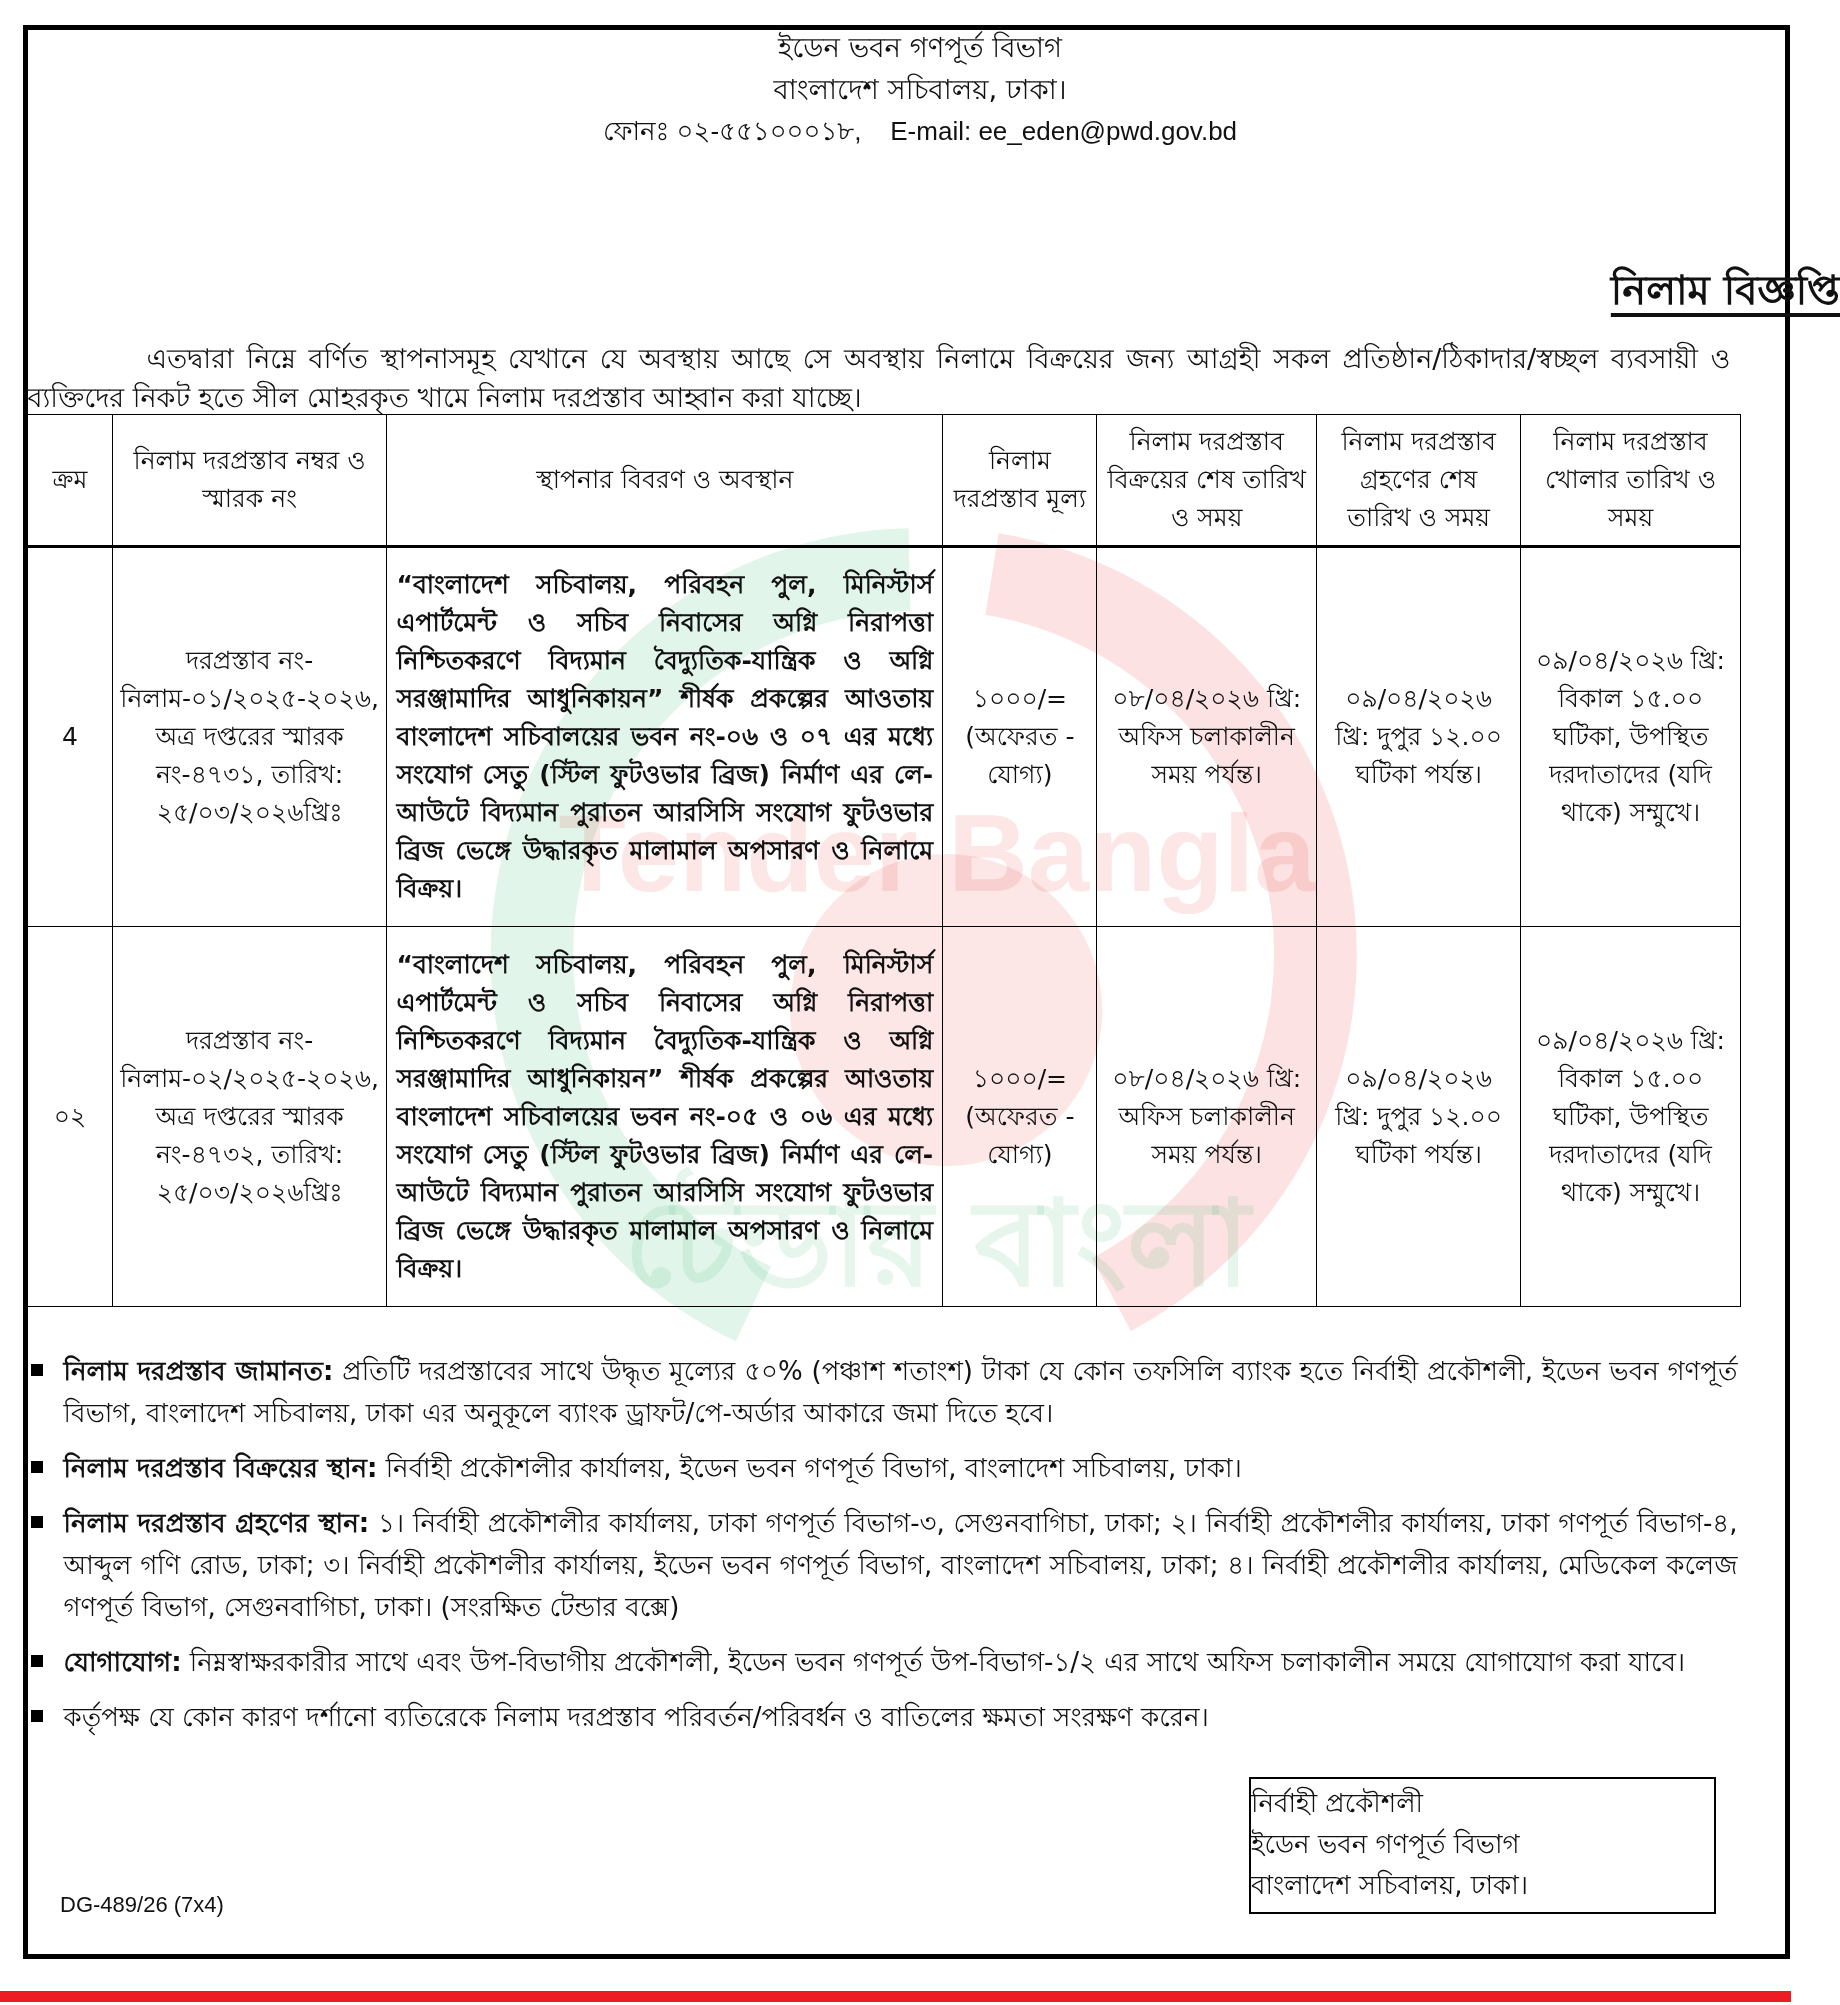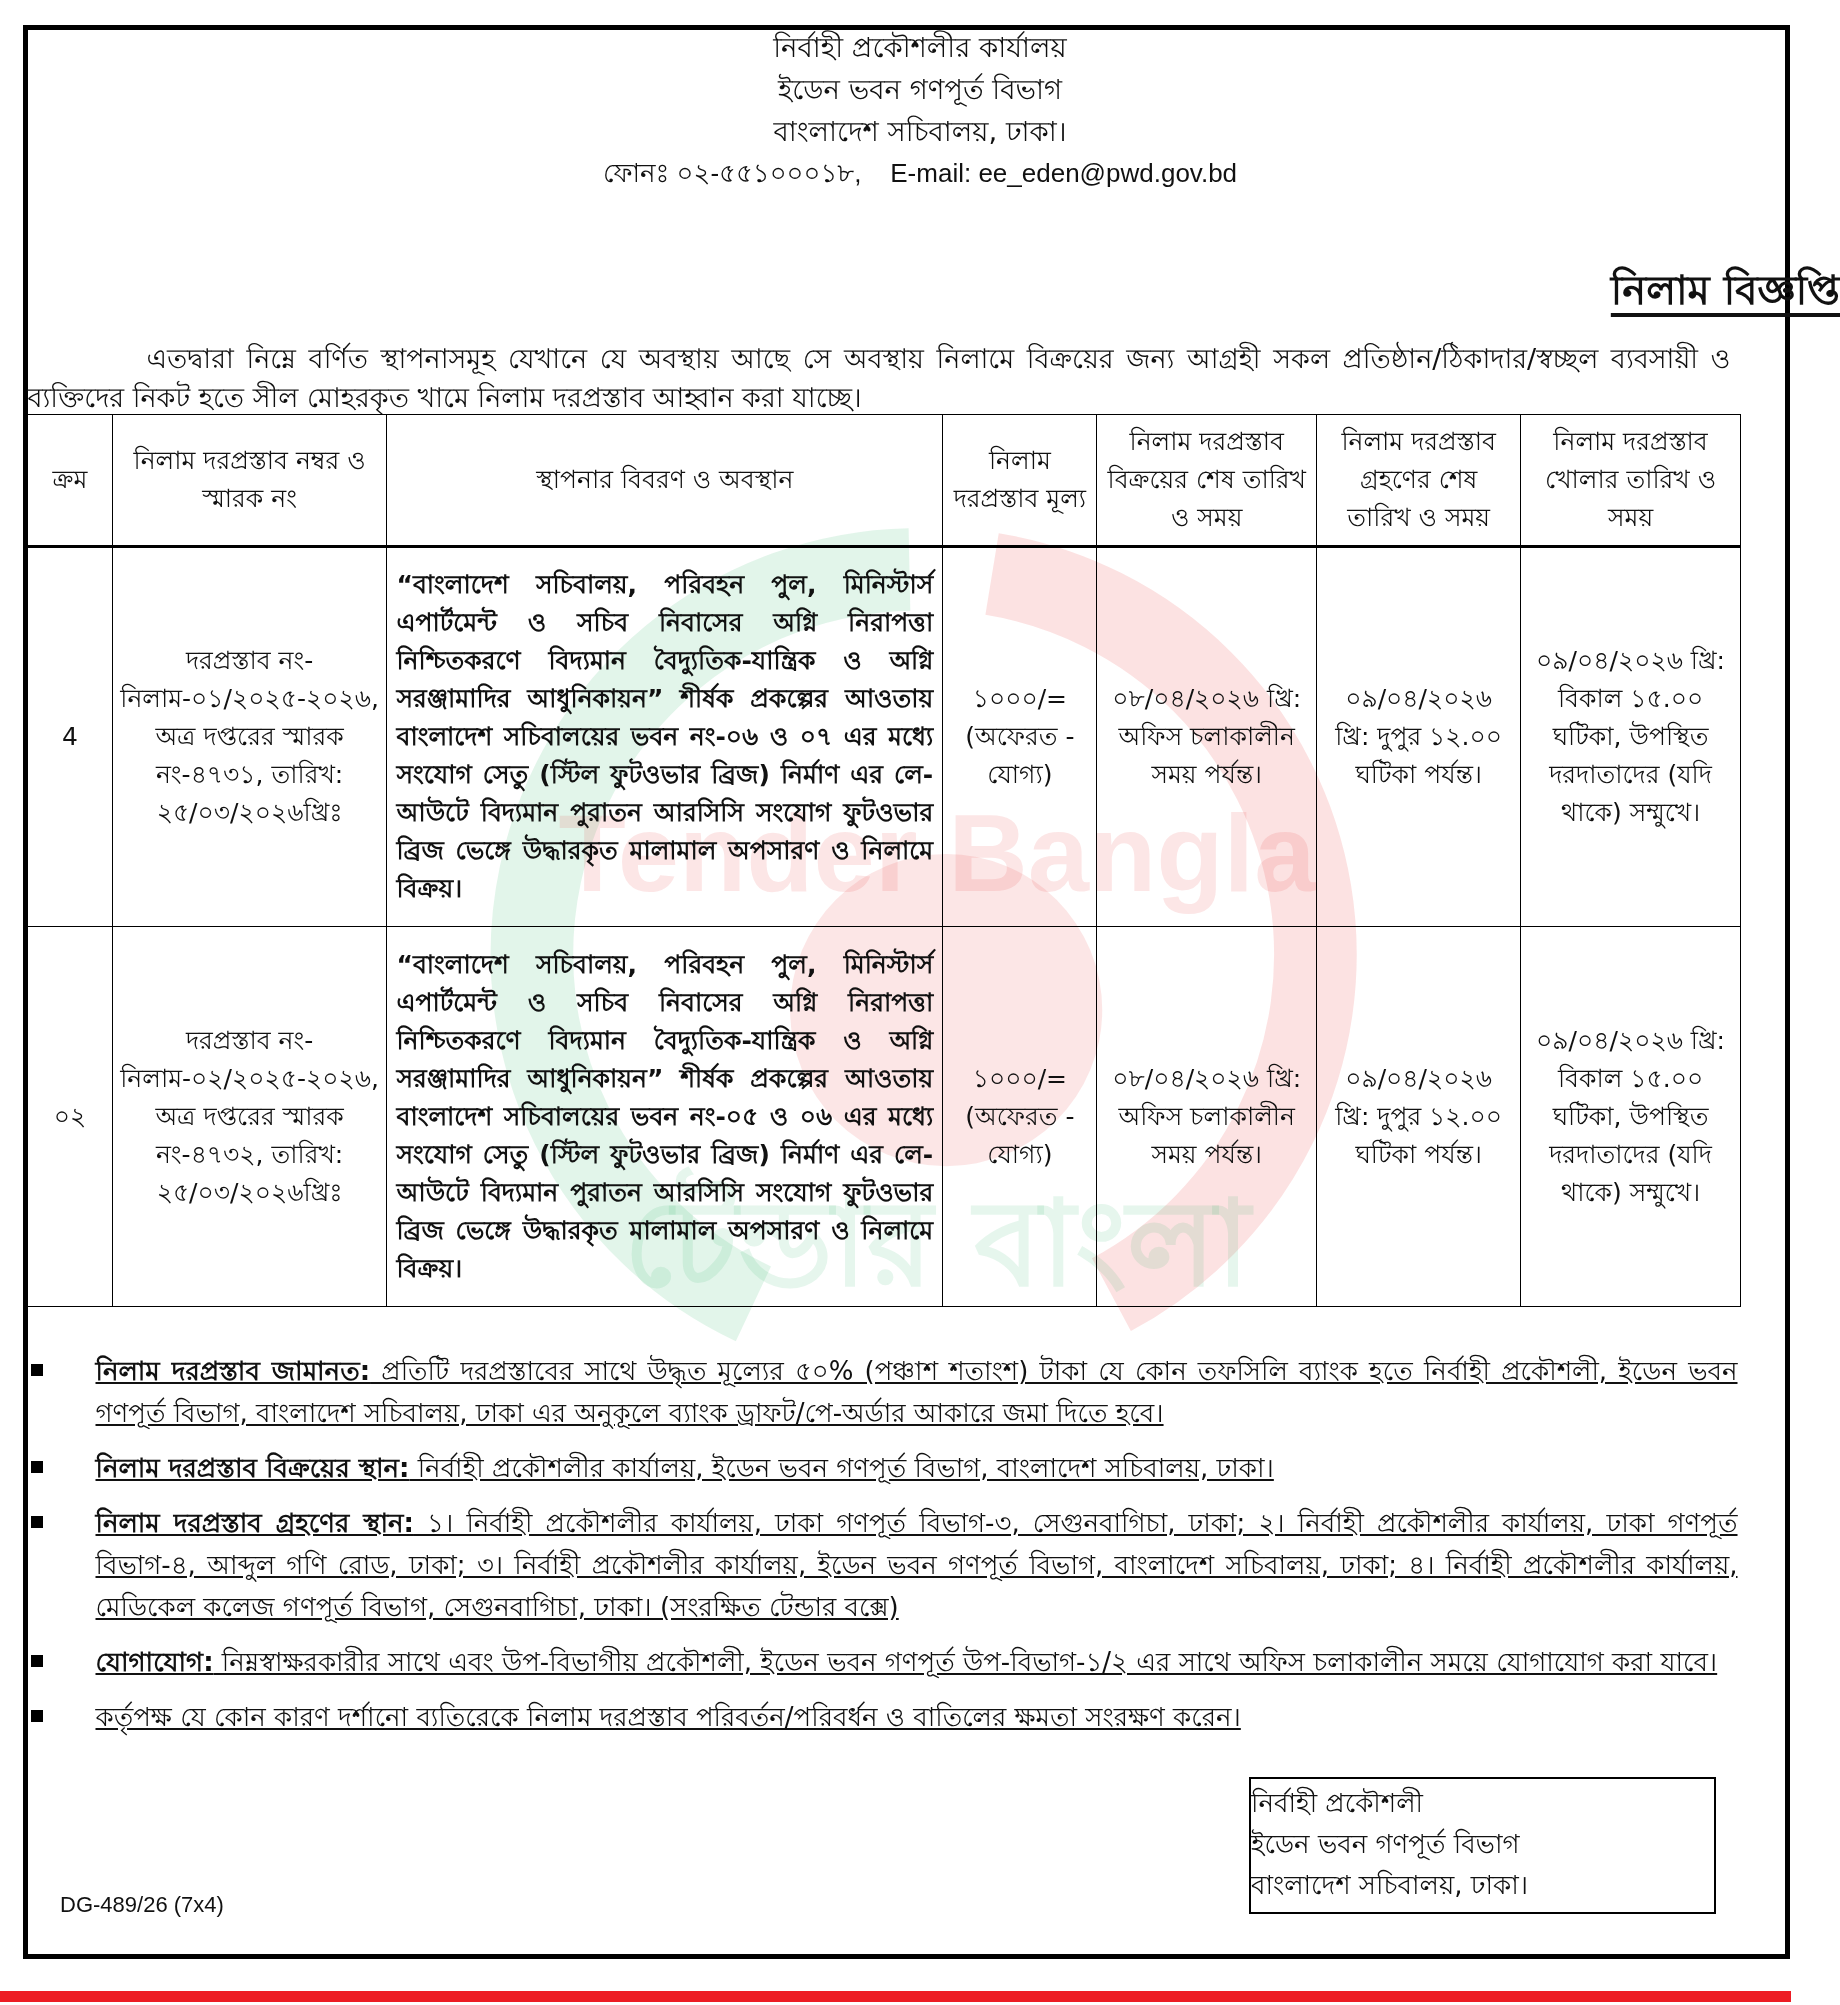--- a/index.html
+++ b/index.html
@@ -20,21 +20,21 @@
            text-align:justify; text-indent:119px; }
   table.main { position:absolute; left:27px; top:414px; width:1714px; border-collapse:collapse;
                font-size:25px; line-height:38px; }
   table.main th, table.main td { border:1.8px solid #000; vertical-align:middle; text-align:center; padding:3.7px 7.3px; }
   table.main th { font-weight:normal; height:123px; }
   table.main thead tr { border-bottom:3.7px solid #000; }
   table.main td.desc { text-align:justify; text-align-last:left; padding:3.7px 9.2px;font-weight:bold; }
   table.main tbody tr { height:380px; }
   .bullets { position:absolute; left:27.5px; width:1710px; top:1350px; list-style:none; margin:0; padding:0;
              font-size:26px; line-height:42px; }
-  .bullets li { position:relative; padding-left:68px; margin-bottom:13px; text-align:justify;text-decoration:underline; }
+  .bullets li { position:relative; padding-left:36px; margin-bottom:13px; text-align:justify; }
   .bullets li .sq { position:absolute; left:3.7px; top:13.8px; width:12px; height:12px; background:#000; }
   .bullets li b { font-weight:bold; }
   .sig { position:absolute; left:1249px; top:1777px; width:463px; height:129px; border:2.8px solid #000;
          text-align:left; font-size:26px; line-height:41px; padding-top:3.7px; }
   .dg { position:absolute; left:60px; top:1892px; font-size:22px; font-family:"Liberation Sans", sans-serif; }
   .redbar { position:absolute; left:0; top:1991px; width:1791px; height:11px; }
 </style>
 </head>
 <body>
 
@@ -44,21 +44,20 @@
   <svg viewBox="0 0 1000 1000">
     <path d="M 470 80 A 420 420 0 0 0 300 880" fill="none" stroke="#2fb86a" stroke-opacity="0.14" stroke-width="90"></path>
     <path d="M 560 85 A 420 420 0 0 1 690 870" fill="none" stroke="#e8332f" stroke-opacity="0.14" stroke-width="90"></path>
     <circle cx="510" cy="560" r="170" fill="#e8332f" fill-opacity="0.12"></circle>
     <text x="500" y="430" text-anchor="middle" font-size="120" font-weight="bold" fill="#e8332f" fill-opacity="0.12" font-family="Liberation Sans, sans-serif">Tender Bangla</text>
     <text x="500" y="860" text-anchor="middle" font-size="130" font-weight="bold" fill="#2fb86a" fill-opacity="0.12" font-family="DejaVu Sans, sans-serif">টেন্ডার বাংলা</text>
   </svg>
 </div>
 
 <div class="header">
-  <p class="h-line">নির্বাহী প্রকৌশলীর কার্যালয়</p>
   <p class="h-line">ইডেন ভবন গণপূর্ত বিভাগ</p>
   <p class="h-line">বাংলাদেশ সচিবালয়, ঢাকা।</p>
   <p class="h-contact">
     <span>ফোনঃ ০২-৫৫১০০০১৮,</span>&nbsp;&nbsp;&nbsp;
     <span>E-mail: ee_eden@pwd.gov.bd</span>
   </p>
 </div>
 
 <div class="notice-title">
   <span>নিলাম বিজ্ঞপ্তি</span>

